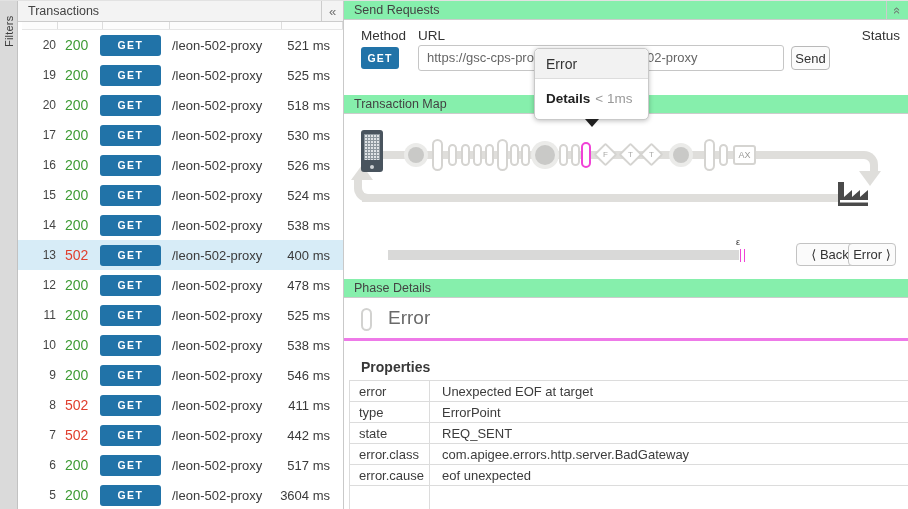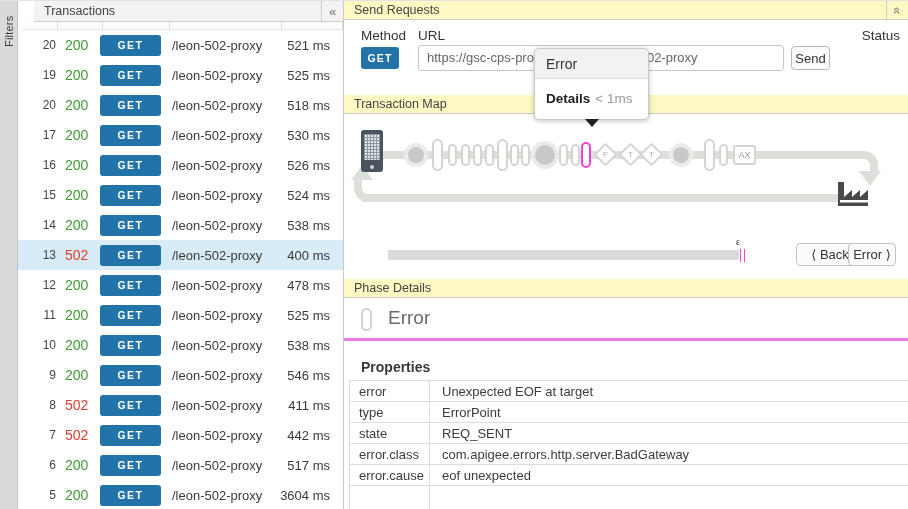--- a/index.html
+++ b/index.html
@@ -8,40 +8,40 @@
   #app { position:relative; width:908px; height:509px; display:flex; border-top:1px solid #e2e2e2; }
 
   
   .filters-strip { position:relative; width:18px; background:#dadada; border-right:1px solid #c2c2c2; flex:0 0 18px; }
   .filters-label { position:absolute; left:3px; top:46px; transform:rotate(-90deg); transform-origin:0 0;
                    font-size:11px; color:#3c3c3c; white-space:nowrap; letter-spacing:.2px; }
 
   
   .left-panel { width:326px; flex:0 0 326px; border-right:1px solid #c9c9c9; display:flex; flex-direction:column; background:#fff; }
   .panel-header { height:21px; background:#f3f3f3; border-bottom:1px solid #ccc; display:flex; align-items:center;
-                  font-size:12.5px; color:#434343; padding-left:10px; position:relative; flex:0 0 21px;margin-left:16px; }
+                  font-size:12.5px; color:#434343; padding-left:10px; position:relative; flex:0 0 21px; }
   .collapse-btn { position:absolute; right:0; top:0; bottom:0; width:22px; border-left:1px solid #ccc;
                   display:flex; align-items:center; justify-content:center; color:#6e6e6e; font-size:13px; cursor:pointer; }
   .cols-header { height:8px; display:flex; margin-left:4px; background:#fcfcfc; border-bottom:1px solid #e6e6e6; flex:0 0 8px; }
   .cols-header .col { border-right:1px solid #ddd; height:100%; }
   .ch1{width:36px;} .ch2{width:45px;} .ch3{width:67px;} .ch4{width:112px;} .ch5{flex:1; border-right:none;}
   .t-rows { flex:1; overflow:hidden; }
   .t-row { height:30px; display:flex; align-items:center; font-size:13px; color:#333; cursor:pointer; }
   .t-row.selected { background:#d7ecf7; }
   .c-id { width:38px; text-align:right; font-size:12px; color:#444; }
   .c-status { width:33px; margin-left:9px; font-size:14px; text-align:left; }
   .c-status.ok { color:#3f9c35; } .c-status.err { color:#e03e2d; }
   .c-get { width:61px; height:21px; margin-left:2px; background:#2173a8; color:#fff; font-size:10.5px; font-weight:bold;
            letter-spacing:1.5px; border-radius:3px; display:flex; align-items:center; justify-content:center; }
   .c-path { margin-left:11px; flex:1; color:#3a3a3a; }
   .c-time { width:74px; text-align:right; padding-right:13px; color:#3a3a3a; }
 
   
   .right-panel { position:relative; flex:1; background:#fff; }
-  .rp-header { position:absolute; left:0; right:0; height:19px; background:#fef9c3; border-bottom:1px solid #ccc;
+  .rp-header { position:absolute; left:0; right:0; height:19px; background:#86efac; border-bottom:1px solid #ccc;
                font-size:12.5px; color:#434343; display:flex; align-items:center; padding-left:10px; }
   .hdr-send { top:0; } .hdr-map { top:94px; } .hdr-phase { top:278px;text-align:center; }
   .collapse-up span { display:inline-block; transform:rotate(90deg); }
 
   
   .form-label { position:absolute; font-size:13.5px; color:#333; top:27px; }
   .lbl-method { left:17px; } .lbl-url { left:74px; } .lbl-status { right:8px; }
   .get-badge { position:absolute; top:46px; left:17px; width:38px; height:22px; background:#2173a8; color:#fff;
                font-size:10.5px; font-weight:bold; letter-spacing:1.2px; border-radius:3px;
                display:flex; align-items:center; justify-content:center; cursor:pointer; }

